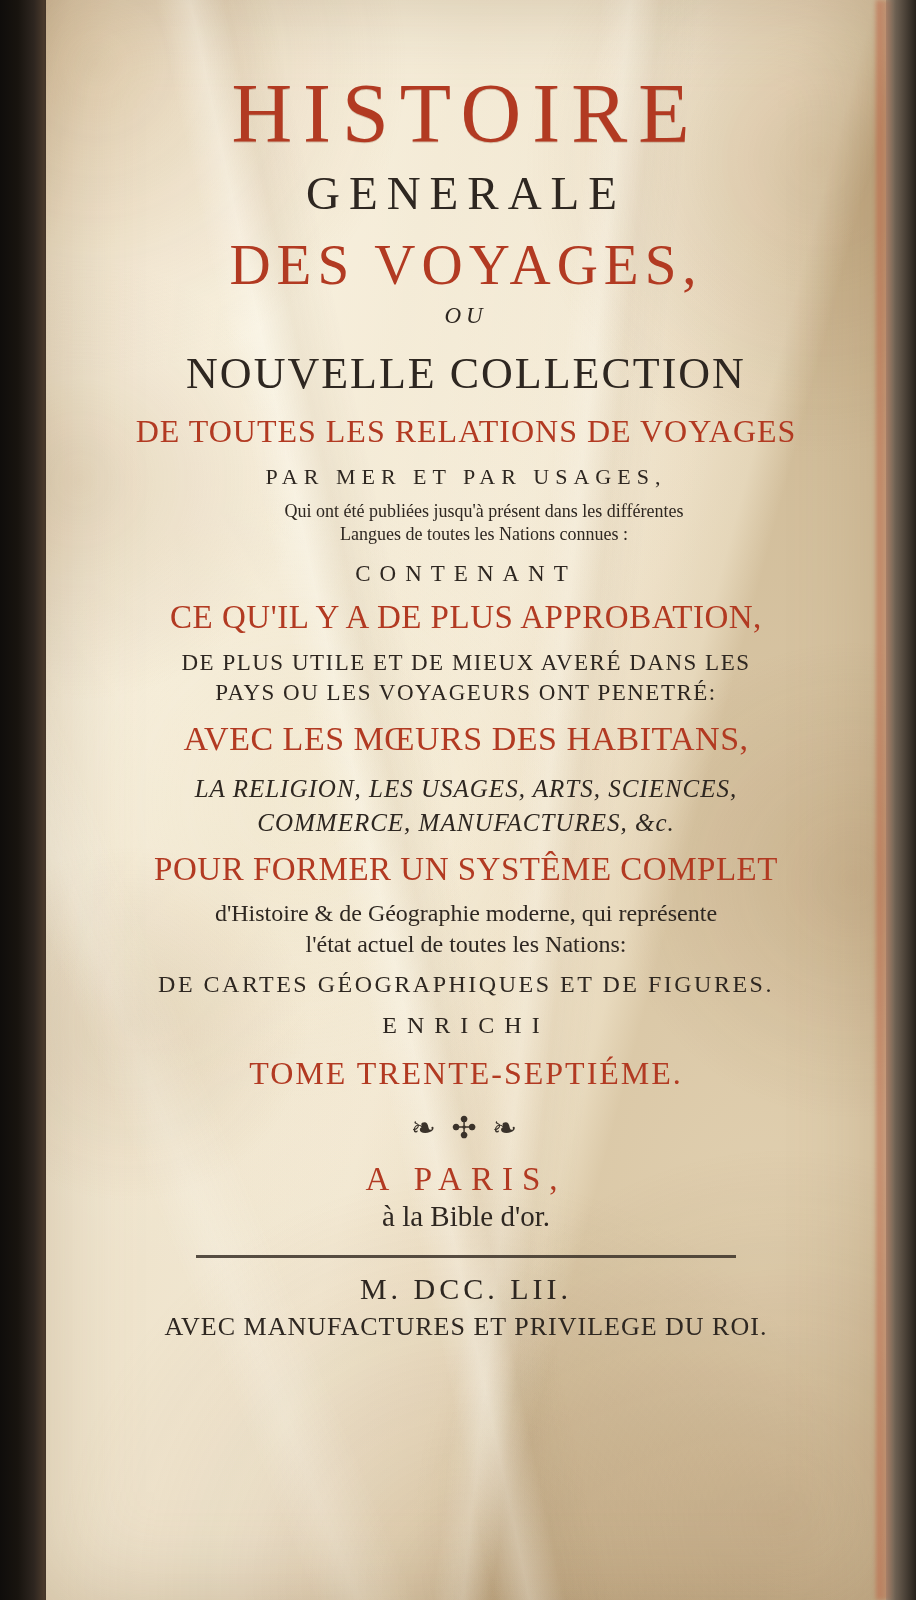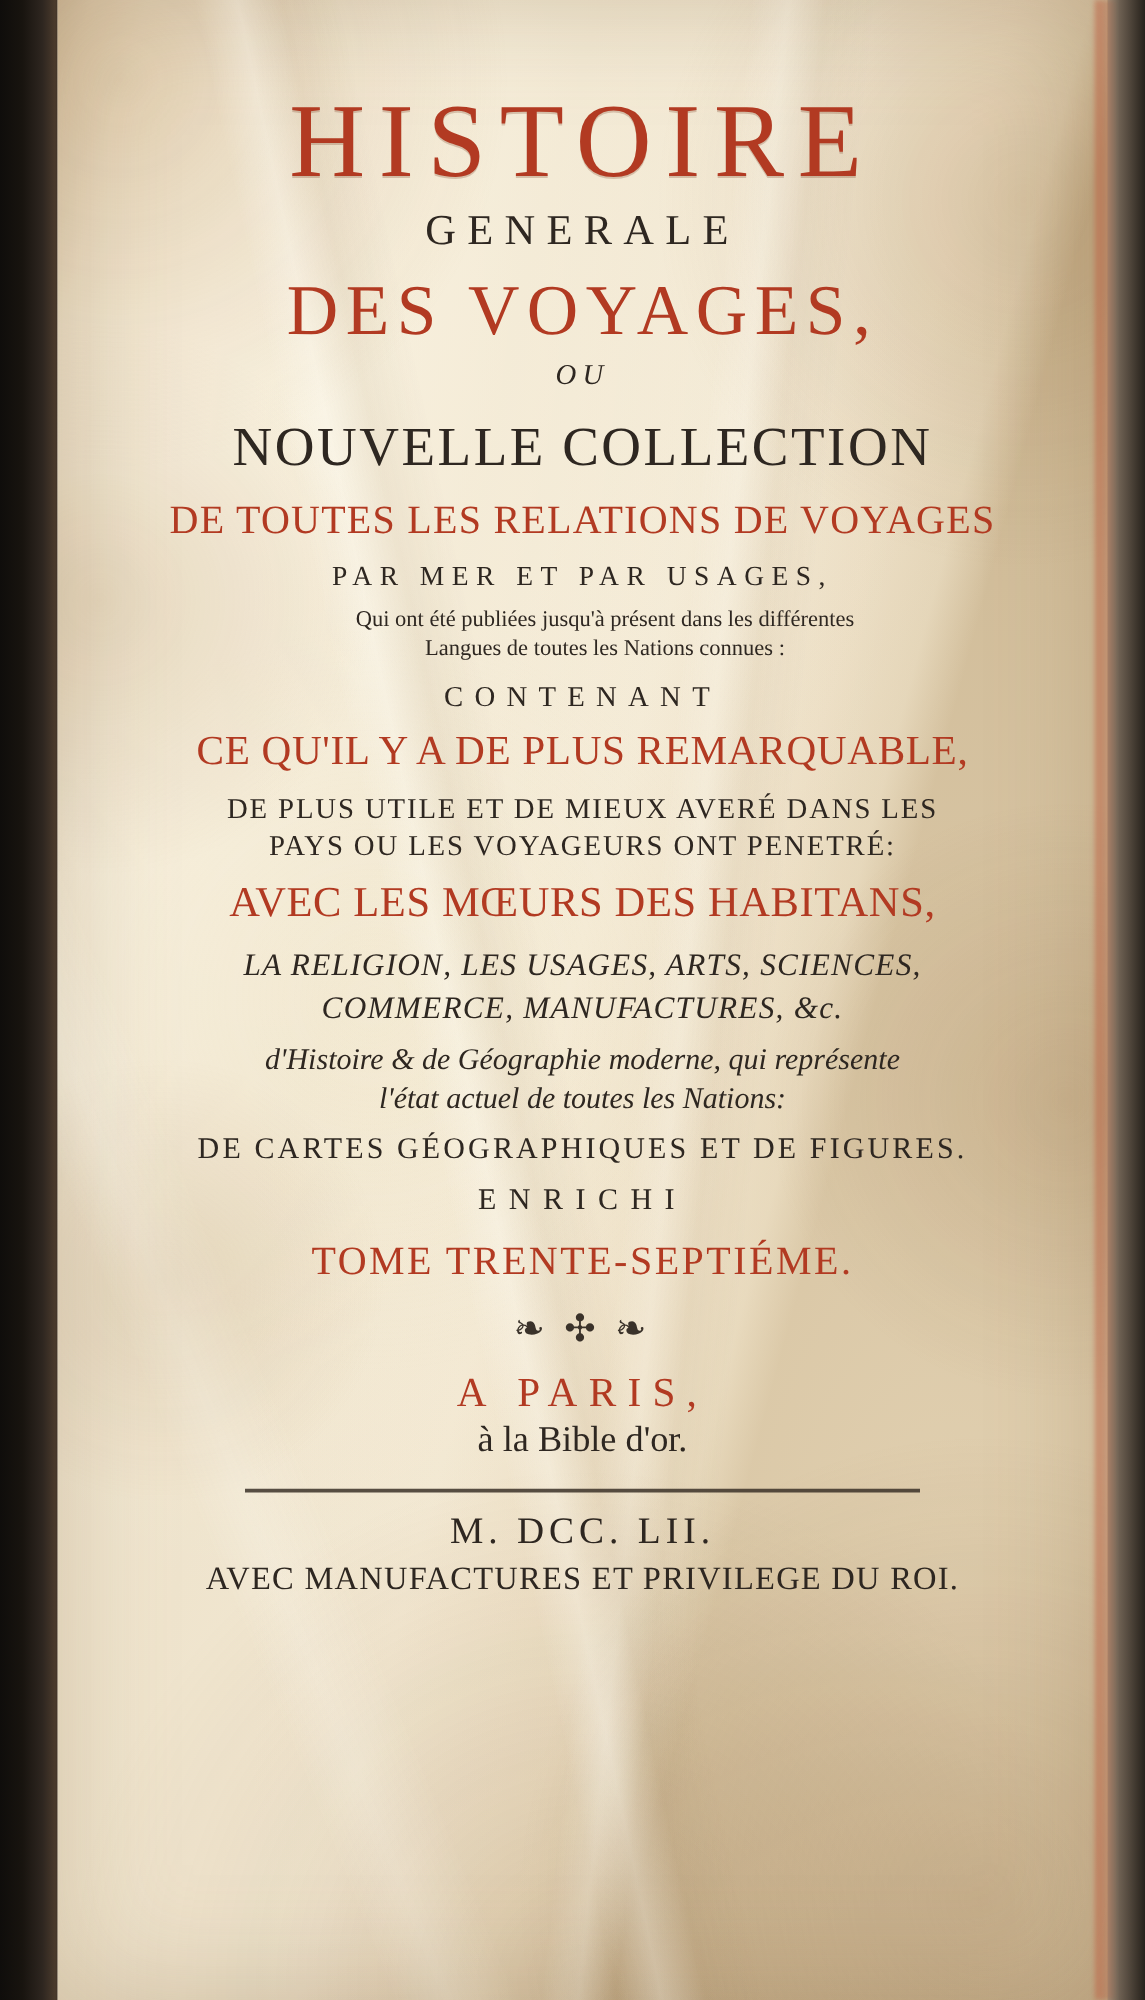--- a/index.html
+++ b/index.html
@@ -110,21 +110,21 @@
   .l { display: block; white-space: nowrap; }
 
   .t-histoire {
     font-size: 84px;
     letter-spacing: 11px;
     line-height: 1.0;
     font-weight: 400;
     text-shadow: 0 1px 0 rgba(120,60,30,.25);
   }
   .t-generale {
-    font-size: 34px;
+    font-size: 47px;
     letter-spacing: 9px;
     margin-top: 10px;
   }
   .t-desvoyages {
     font-size: 57px;
     letter-spacing: 6px;
     margin-top: 12px;
   }
   .t-ou {
     font-size: 23px;
@@ -182,21 +182,20 @@
     line-height: 1.35;
     margin-top: 14px;
   }
   .t-pour {
     font-size: 33px;
     letter-spacing: 0.5px;
     margin-top: 12px;
   }
   .t-dhist {
     font-size: 24px;
-    font-style: italic;
     line-height: 1.3;
     margin-top: 10px;
   }
   .t-enrichi {
     font-size: 24px;
     letter-spacing: 10px;
     margin-top: 14px;
   }
   .t-cartes {
     font-size: 24px;
@@ -268,26 +267,27 @@
       <span class="l t-histoire red">HISTOIRE</span>
       <span class="l t-generale black">GENERALE</span>
       <span class="l t-desvoyages red">DES VOYAGES,</span>
       <span class="l t-ou black">OU</span>
       <span class="l t-nouvelle black">NOUVELLE COLLECTION</span>
       <span class="l t-detoutes red">DE TOUTES LES RELATIONS DE VOYAGES</span>
       <span class="l t-parmer black">PAR MER ET PAR USAGES,</span>
       <span class="l t-qui black">Qui ont été publiées jusqu'à présent dans les différentes</span>
       <span class="l t-qui black" style="margin-top:0">Langues de toutes les Nations connues :</span>
       <span class="l t-contenant black">CONTENANT</span>
-      <span class="l t-ceq red">CE QU'IL Y A DE PLUS REMARQUABLE,</span>
+      <span class="l t-ceq red">CE QU'IL Y A DE PLUS APPROBATION,</span>
       <span class="l t-deplus black">DE PLUS UTILE ET DE MIEUX AVERÉ DANS LES</span>
       <span class="l t-deplus black" style="margin-top:0">PAYS OU LES VOYAGEURS ONT PENETRÉ:</span>
       <span class="l t-avec red">AVEC LES MŒURS DES HABITANS,</span>
       <span class="l t-relig black">LA RELIGION, LES USAGES, ARTS, SCIENCES,</span>
       <span class="l t-relig black" style="margin-top:0">COMMERCE, MANUFACTURES, &amp;c.</span>
+      <span class="l t-pour red">POUR FORMER UN SYSTÊME COMPLET</span>
       <span class="l t-dhist black">d'Histoire &amp; de Géographie moderne, qui représente</span>
       <span class="l t-dhist black" style="margin-top:0">l'état actuel de toutes les Nations:</span>
       <span class="l t-cartes black">DE CARTES GÉOGRAPHIQUES ET DE FIGURES.</span>
       <span class="l t-enrichi black">ENRICHI</span>
       <span class="l t-tome red">TOME TRENTE-SEPTIÉME.</span>
 
       <span class="l ornament">❧ ✣ ❧</span>
 
       <span class="l t-paris red">A PARIS,</span>
 

